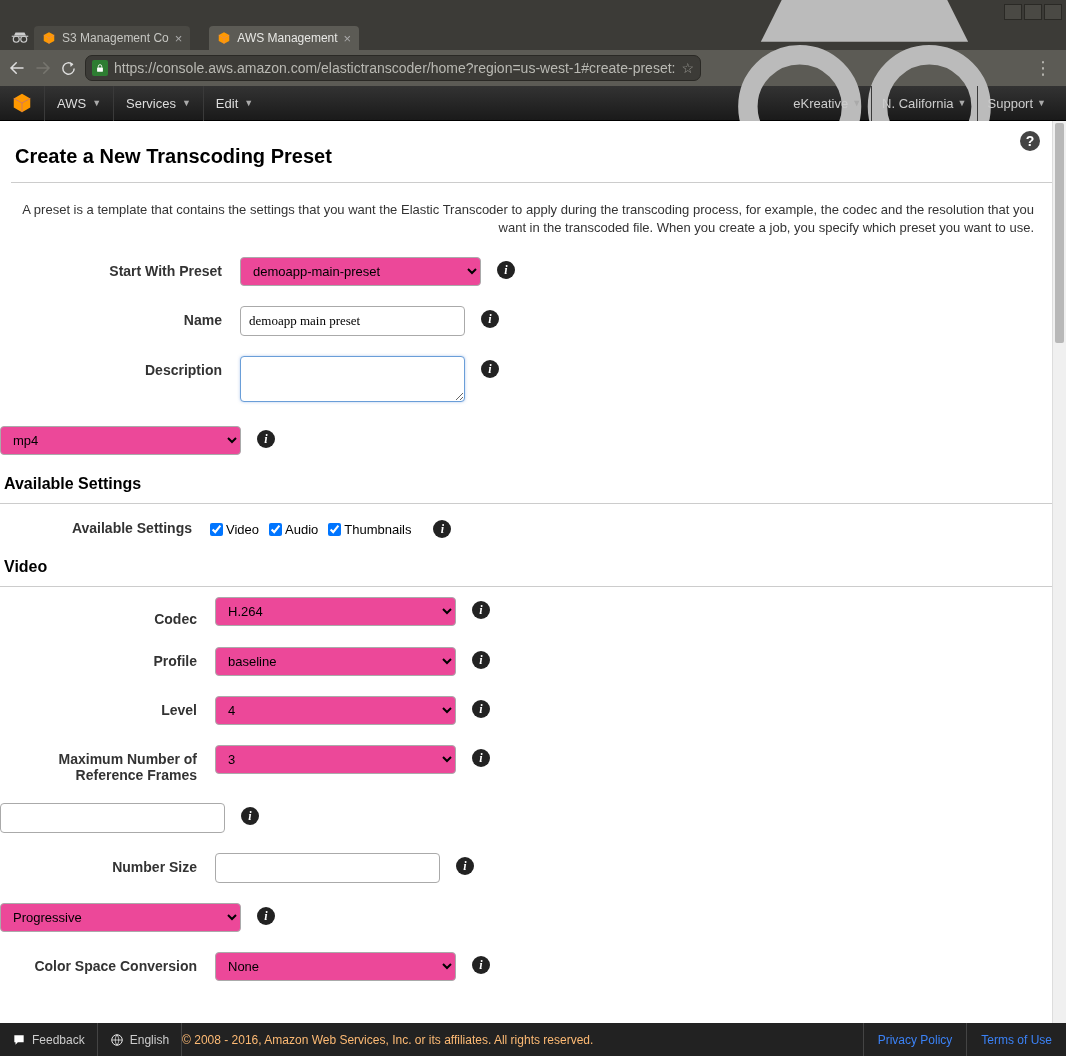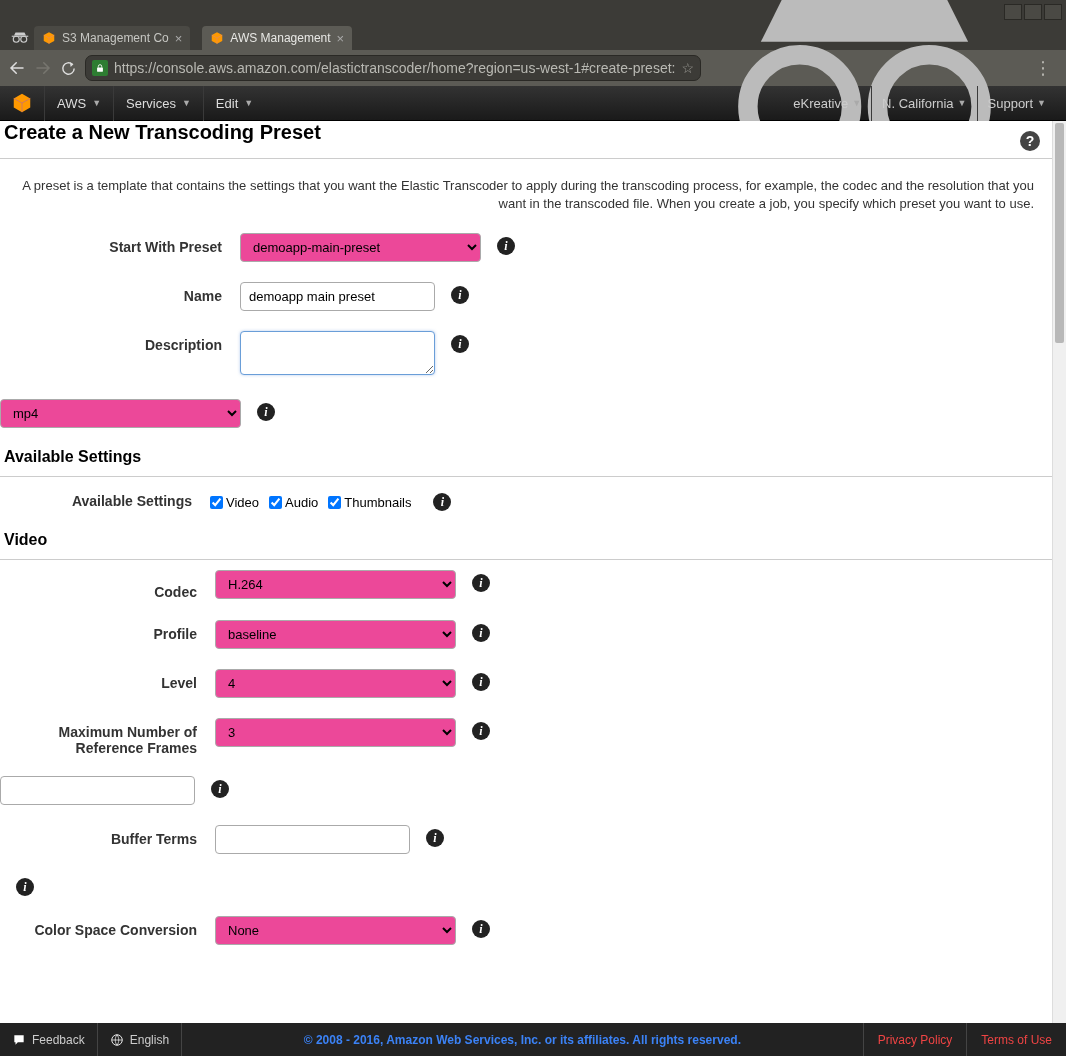--- a/index.html
+++ b/index.html
@@ -43,21 +43,21 @@
     .incognito-icon svg { width: 18px; height: 14px; }
     .tab {
       background: #4a4944;
       color: #c7c7c3;
       font-size: 12px;
       height: 24px;
       padding: 4px 8px 4px 8px;
       display: flex;
       align-items: center;
       border-radius: 4px 4px 0 0;
-      margin-right: 12px;
+      margin-right: 19px;
       max-width: 190px;
       position: relative;
     }
     .tab.active { background: #5c5b55; color: #e8e8e5; }
     .tab .favicon { width: 14px; height: 14px; margin-right: 6px; flex-shrink: 0; }
     .tab .label { overflow: hidden; white-space: nowrap; text-overflow: clip; flex: 1; }
     .tab .close { margin-left: 6px; color: #aaa; font-size: 13px; flex-shrink: 0; }
     .chrome-toolbar {
       background: #5c5b55;
       height: 36px;
@@ -153,23 +153,23 @@
       align-items: center;
       justify-content: center;
       font-weight: bold;
       font-size: 14px;
       margin: 10px 12px 0 0;
     }
     .page-title {
       clear: left;
       font-size: 20px;
       font-weight: bold;
-      padding: 0 4px 14px 4px;
+      padding: 24px 4px 14px 4px;
       border-bottom: 1px solid #ccc;
-      margin: 0 0 0 0;
+      margin: 0 0 0 11px;
     }
     .intro {
       font-size: 13px;
       padding: 18px 18px 10px 13px;
       color: #333;
       line-height: 1.4;
       text-align: right;
     }
     .section-title {
       font-size: 16px;
@@ -187,21 +187,21 @@
       text-align: right;
       padding-right: 18px;
       font-size: 14px;
       font-weight: bold;
       color: #333;
       padding-top: 6px;
     }
     .form-input-col {
       width: 241px;
     }
-    .form-input-col.narrow { width: 195px; }
+    .form-input-col.narrow { width: 225px; font-family: Liberation Serif, serif; }
     .form-input-col select,
     .form-input-col input[type=text],
     .form-input-col textarea {
       width: 100%;
       font-size: 13px;
       padding: 6px 8px;
       border: 1px solid #aaa;
       border-radius: 4px;
       background: #fff;
       font-family: inherit;
@@ -237,22 +237,22 @@
       left: 0; right: 0; bottom: 0;
       height: 33px;
       background: #222;
       color: #ccc;
       font-size: 12px;
       display: flex;
       align-items: center;
       padding: 0 0;
     }
     .footer .fb { display:flex; align-items:center; padding: 0 12px; height:100%; border-right:1px solid #444; gap:6px; cursor:pointer;}
-    .footer .copy { flex:1; text-align:center; color:#3b82f6;font-weight:bold; }
-    .footer .link { padding: 0 14px; height:100%; display:flex; align-items:center; border-left:1px solid #444; color:#ef4444; cursor:pointer;}
+    .footer .copy { flex:1; color:#fdba74; }
+    .footer .link { padding: 0 14px; height:100%; display:flex; align-items:center; border-left:1px solid #444; color:#3b82f6; cursor:pointer;}
     .scrollbar-vert{
       width: 14px;
       background: #f0f0f0;
       border-left: 1px solid #ddd;
       display: flex;
       flex-direction: column;
     }
     .scrollbar-vert .thumb {
       background: #b8b8b8;
       border-radius: 2px;
@@ -468,28 +468,29 @@
   </div>
 
   <div class="form-row">
     <div class="form-input-col narrow"><input type="text" value="" style=""></div>
     <div class="info-col">
           <div class="info-i">i</div>
         </div>
   </div>
 
   <div class="form-row">
-    <div class="form-label-col" style="width:215px;">Buffer Terms</div>
+    <div class="form-label-col" style="width:215px;">Number Size</div>
     <div class="form-input-col narrow"><input type="text" value="" style=""></div>
     <div class="info-col">
           <div class="info-i">i</div>
         </div>
   </div>
 
   <div class="form-row">
+    <div class="form-input-col"><select><option>Progressive</option></select></div>
     <div class="info-col">
           <div class="info-i">i</div>
         </div>
   </div>
 
   <div class="form-row">
     <div class="form-label-col" style="width:215px;">Color Space Conversion</div>
     <div class="form-input-col"><select><option>None</option></select></div>
     <div class="info-col">
           <div class="info-i">i</div>

